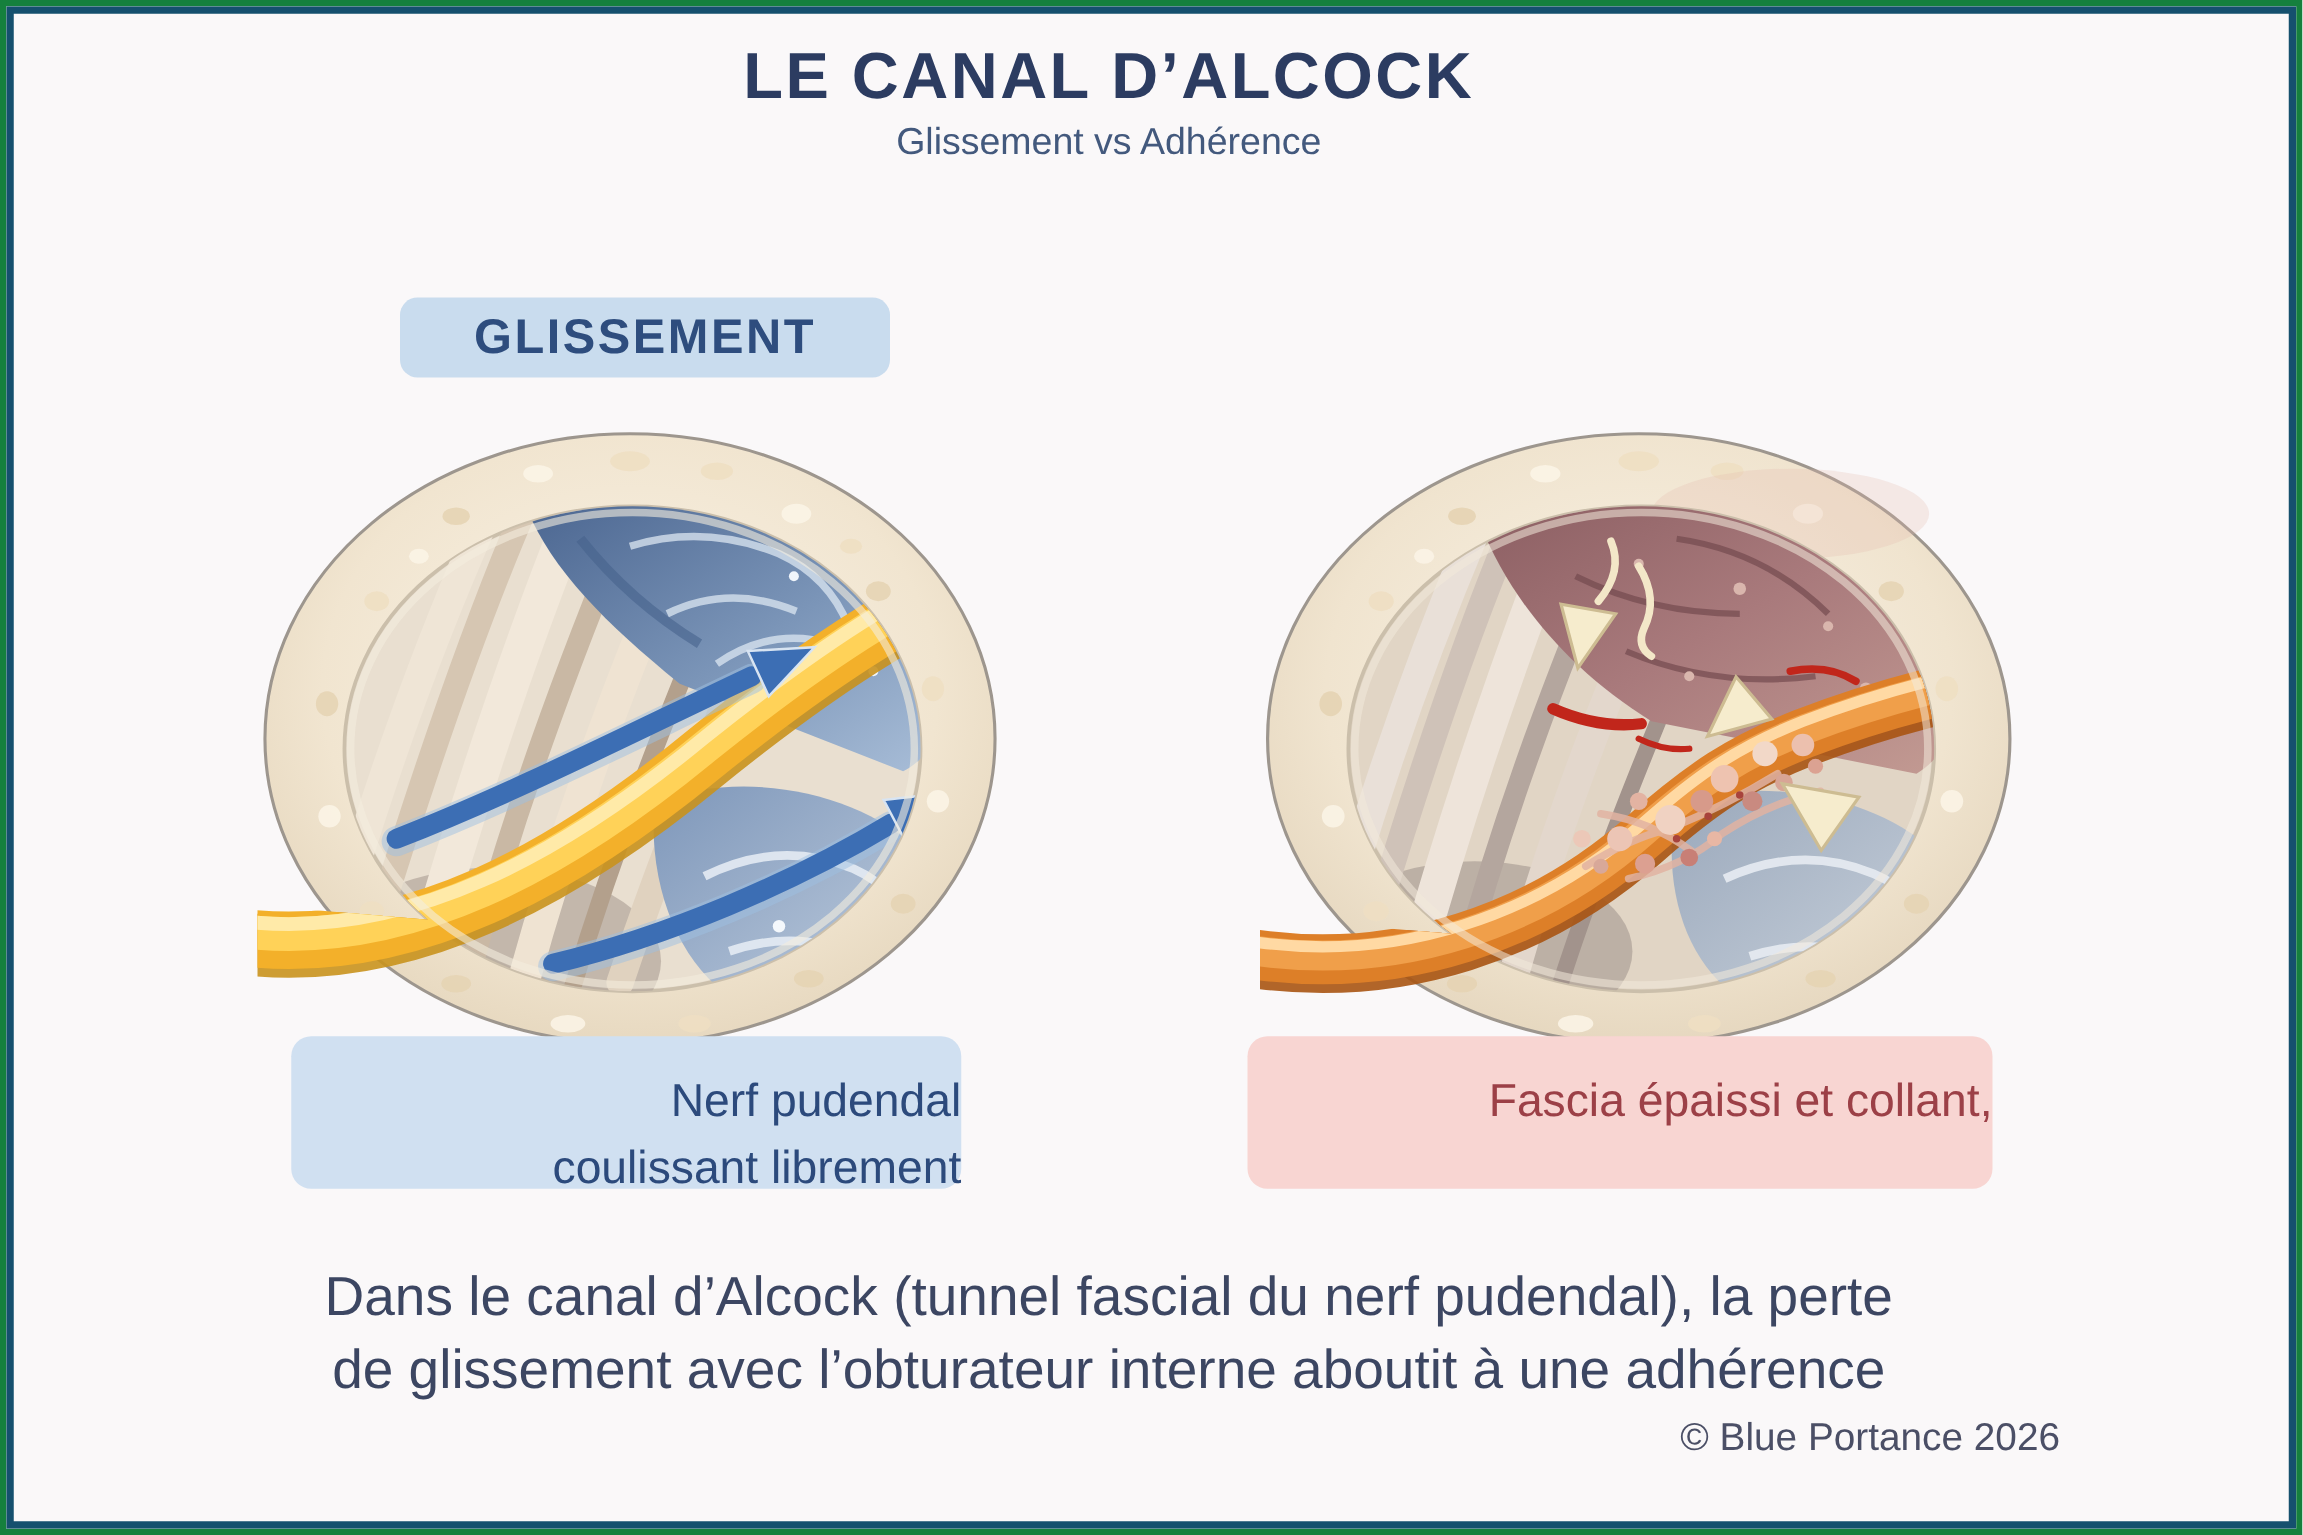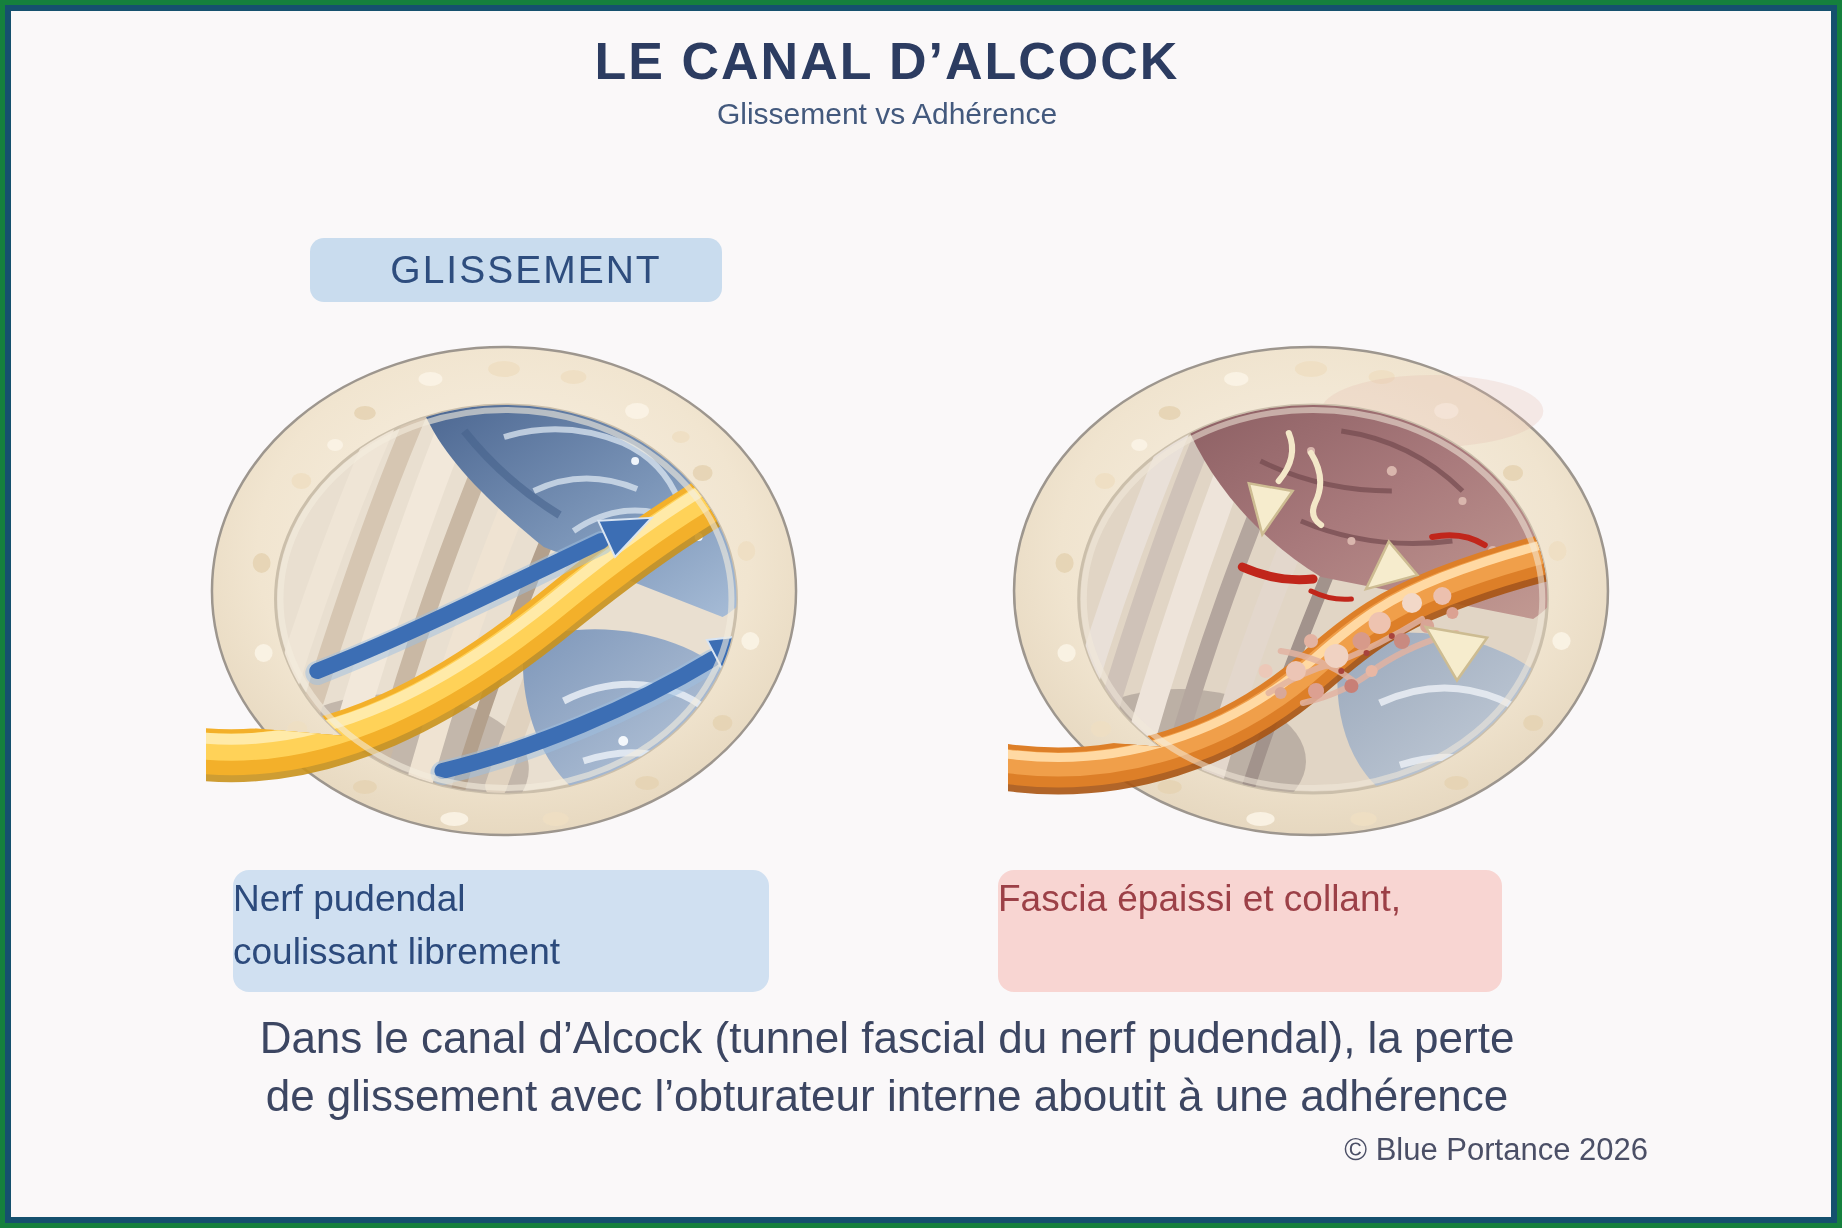--- a/index.html
+++ b/index.html
@@ -14,35 +14,34 @@
   .page-title{
     position:absolute;top:26px;left:0;width:1764px;text-align:center;
     font-size:52px;font-weight:700;letter-spacing:2px;color:#2c3c61;
   }
   .page-subtitle{
     position:absolute;top:92px;left:0;width:1764px;text-align:center;
     font-size:30px;font-weight:400;color:#43597d;
   }
   .badge{
     position:absolute;top:233px;height:64px;line-height:64px;border-radius:14px;
-    text-align:center;font-size:39px;font-weight:400;letter-spacing:2px;
+    text-align:center;font-size:39px;font-weight:700;letter-spacing:2px;
     transform:translateX(-50%);
-    padding-left:20px;
   }
   .badge-blue{left:511px;width:392px;background:#c9dcee;color:#2e4d7e;}
   .badge-pink{left:1317px;width:400px;background:#f7d2cf;color:#a04347;}
   .illus{position:absolute;top:336px;height:500px;}
   .illus-left{left:201px;width:596px;}
   .illus-right{left:1003px;width:606px;}
   .caption{
-    position:absolute;top:865px;height:122px;border-radius:16px;box-sizing:border-box;
-    text-align:left;font-size:37px;line-height:53px;padding-top:2px;
+    position:absolute;top:824px;height:122px;border-radius:16px;box-sizing:border-box;
+    text-align:right;font-size:37px;line-height:53px;padding-top:25px;
   }
   .caption-blue{left:228px;width:536px;background:#d0e0f1;color:#2c4a7c;}
-  .caption-pink{left:993px;width:504px;background:#f8d5d2;color:#9c4047;}
+  .caption-pink{left:993px;width:596px;background:#f8d5d2;color:#9c4047;}
   .caption span{display:block;}
   .footer-text{
     position:absolute;top:1004px;left:0;width:1764px;text-align:center;
     font-size:44px;line-height:58px;color:#3c4662;
   }
   .footer-text span{display:block;}
   .credit{
     position:absolute;top:1127px;right:189px;font-size:31px;color:#4b4f66;
   }
 </style>

